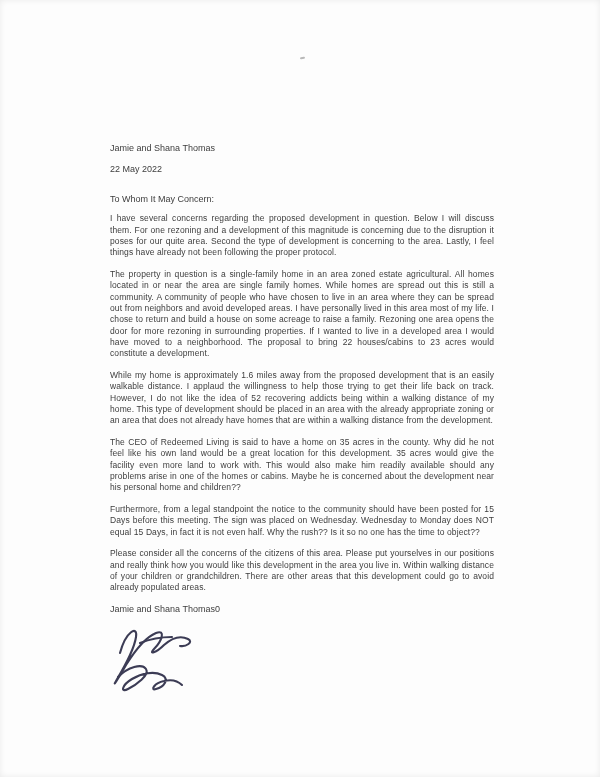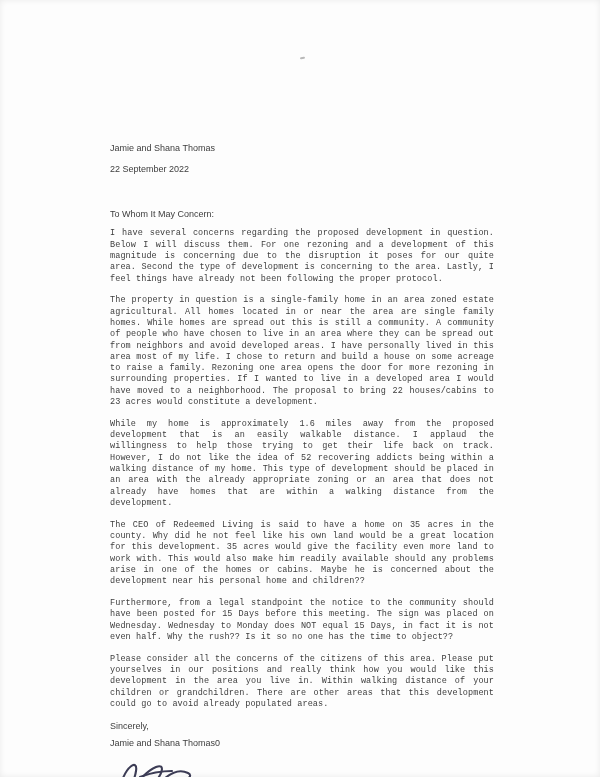--- a/index.html
+++ b/index.html
@@ -35,29 +35,28 @@
     font-size: 8.5px;
     line-height: 11.3px;
     color: #3d3d3d;
   }
   .sender-block p {
     font-size: 9px;
     margin-bottom: 9.5px;
     white-space: nowrap;
   }
   .salutation {
-    margin-top: 34px;
+    margin-top: 19px;
     margin-bottom: 8px;
     font-size: 9px;
   }
   .body-para {
     text-align: justify;
     margin-bottom: 10.5px;
     letter-spacing: 0.1px;
-    font-family: Liberation Mono, monospace;
   }
   .closing {
     margin-top: 2px;
     margin-bottom: 6px;
     font-size: 9px;
   }
   .signature-name {
     font-size: 9px;
     margin-bottom: 14px;
   }
@@ -72,33 +71,32 @@
 <body>
 
 <div class="page">
 
   <div class="scan-mark"></div>
 
   <div class="letter">
 
     <div class="sender-block">
       <p>Jamie and Shana Thomas</p>
-      <p>22 September 2022</p>
+      <p>22 May 2022</p>
     </div>
 
     <p class="salutation">To Whom It May Concern:</p>
 
     <p class="body-para">I have several concerns regarding the proposed development in question.  Below I will discuss them.  For one rezoning and a development of this magnitude is concerning due to the disruption it poses for our quite area.  Second the type of development is concerning to the area.  Lastly, I feel things have already not been following the proper protocol.</p>
     <p class="body-para">The property in question is a single-family home in an area zoned estate agricultural. All homes located in or near the area are single family homes. While homes are spread out this is still a community. A community of people who have chosen to live in an area where they can be spread out from neighbors and avoid developed areas.  I have personally lived in this area most of my life. I chose to return and build a house on some acreage to raise a family. Rezoning one area opens the door for more rezoning in surrounding properties. If I wanted to live in a developed area I would have moved to a neighborhood. The proposal to bring 22 houses/cabins to 23 acres would constitute a development.</p>
     <p class="body-para">While my home is approximately 1.6 miles away from the proposed development that is an easily walkable distance.  I applaud the willingness to help those trying to get their life back on track. However, I do not like the idea of 52 recovering addicts being within a walking distance of my home. This type of development should be placed in an area with the already appropriate zoning or an area that does not already have homes that are within a walking distance from the development.</p>
     <p class="body-para">The CEO of Redeemed Living is said to have a home on 35 acres in the county. Why did he not feel like his own land would be a great location for this development.  35 acres would give the facility even more land to work with. This would also make him readily available should any problems arise in one of the homes or cabins.  Maybe he is concerned about the development near his personal home and children??</p>
     <p class="body-para">Furthermore, from a legal standpoint the notice to the community should have been posted for 15 Days before this meeting.  The sign was placed on Wednesday.  Wednesday to Monday does NOT equal 15 Days, in fact it is not even half.  Why the rush?? Is it so no one has the time to object??</p>
     <p class="body-para">Please consider all the concerns of the citizens of this area.  Please put yourselves in our positions and really think how you would like this development in the area you live in.  Within walking distance of your children or grandchildren.  There are other areas that this development could go to avoid already populated areas.</p>
 
-    <p class="closing">Sincerely,</p>
     <p class="signature-name">Jamie and Shana Thomas0</p>
 
     <div class="signature-wrap">
       <svg width="110" height="78" viewBox="0 0 110 78">
         <g fill="none" stroke="#3c3c55" stroke-width="2.1" stroke-linecap="round" stroke-linejoin="round">
           <path d="M14 34 C 20 12, 32 6, 30 18 C 28 32, 16 52, 10 62 C 6 69, 12 60, 20 46 C 30 30, 40 18, 50 14 C 60 10, 56 22, 48 30 C 42 36, 50 34, 58 26 C 66 19, 74 16, 82 20 C 88 23, 80 28, 74 27"></path>
           <path d="M34 24 C 44 20, 56 18, 66 18"></path>
           <path d="M12 58 C 22 48, 36 44, 40 50 C 44 56, 30 66, 22 70 C 14 74, 16 66, 26 60 C 36 54, 48 52, 56 56 C 64 60, 58 68, 50 70 C 44 72, 48 64, 58 62 C 66 60, 72 62, 76 66"></path>
         </g>
       </svg>

